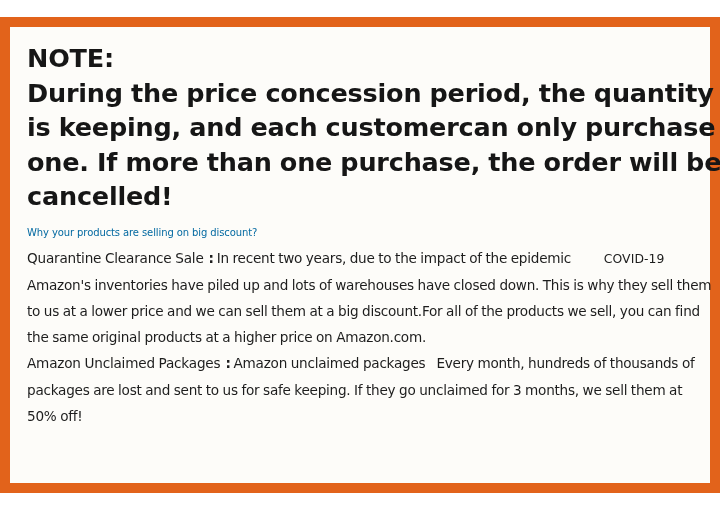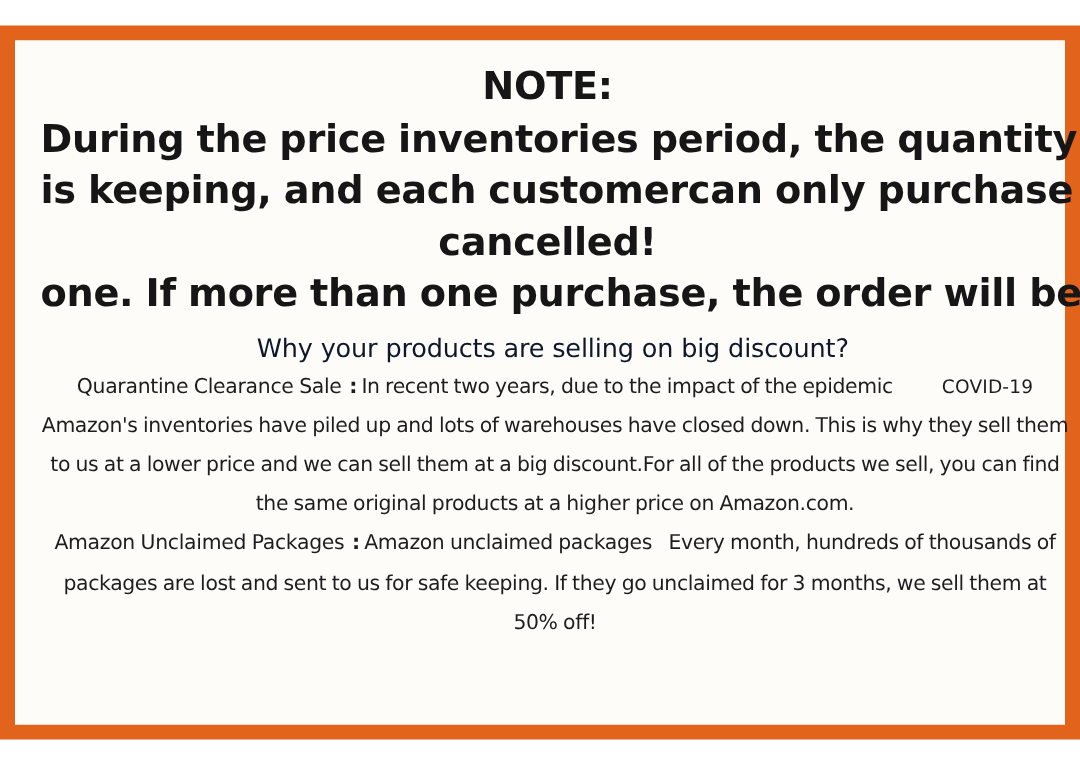--- a/index.html
+++ b/index.html
@@ -25,21 +25,20 @@
   
   .note-frame {
     position: absolute;
     left: 0px;
     top: 17px;
     width: 720px;
     height: 476px;
     box-sizing: border-box;
     border: 10px solid #e2631b;
     background: #fdfcf9;
-    text-align: center;
   }
 
   .note-inner {
     box-sizing: border-box;
     width: 100%;
     height: 100%;
     padding: 14px 0px 0px 17px;
     background: #fdfcf9;
   }
 
@@ -57,23 +56,23 @@
     word-spacing: -0.5px;
   }
   .headline .hl-line {
     display: block;
     white-space: nowrap;
   }
 
   
   .subhead {
     font-family: "DejaVu Sans", sans-serif;
-    font-size: 17px;
+    font-size: 10px;
     font-weight: normal;
-    color: #0f172a;
+    color: #0369a1;
     margin: 9px 0 0 0;
     line-height: 20px;
     letter-spacing: -0.1px;
   }
 
   
   .body-copy {
     font-family: "DejaVu Sans", sans-serif;
     font-size: 13.6px;
     line-height: 26.2px;
@@ -109,24 +108,24 @@
 </head>
 <body>
 
 <div class="page">
 
   <div class="note-frame">
     <div class="note-inner">
 
       <div class="headline">
         <span class="hl-line">NOTE:</span>
-        <span class="hl-line">During the price inventories period, the quantity</span>
+        <span class="hl-line">During the price concession period, the quantity</span>
         <span class="hl-line">is keeping, and each customercan only purchase</span>
+        <span class="hl-line">one. If more than one purchase, the order will be</span>
         <span class="hl-line">cancelled!</span>
-        <span class="hl-line">one. If more than one purchase, the order will be</span>
       </div>
 
       <div class="subhead">Why your products are selling on big discount?</div>
 
       <div class="body-copy">
 
         <p><span class="lead">Quarantine Clearance Sale</span><span class="colon">:</span><span>In recent two years, due to the impact of the epidemic </span><span class="smallcaps">COVID-19</span><span> Amazon's inventories have piled up and lots of warehouses have closed down. This is why they sell them to us at a lower price and we can sell them at a big discount.For all of the products we sell, you can find the same original products at a higher price on Amazon.com.</span></p>
 
         <p><span class="lead">Amazon Unclaimed Packages</span><span class="colon">:</span><span>Amazon unclaimed packages</span><span class="gap"></span><span>Every month, hundreds of thousands of packages are lost and sent to us for safe keeping. If they go unclaimed for 3 months, we sell them at 50% off!</span></p>
 

